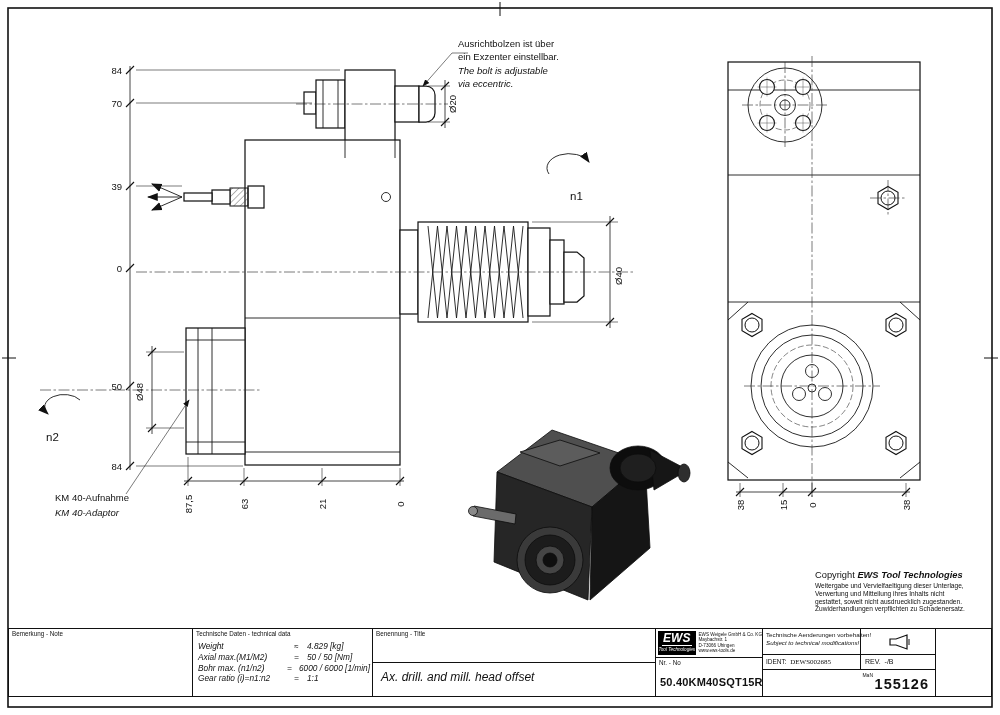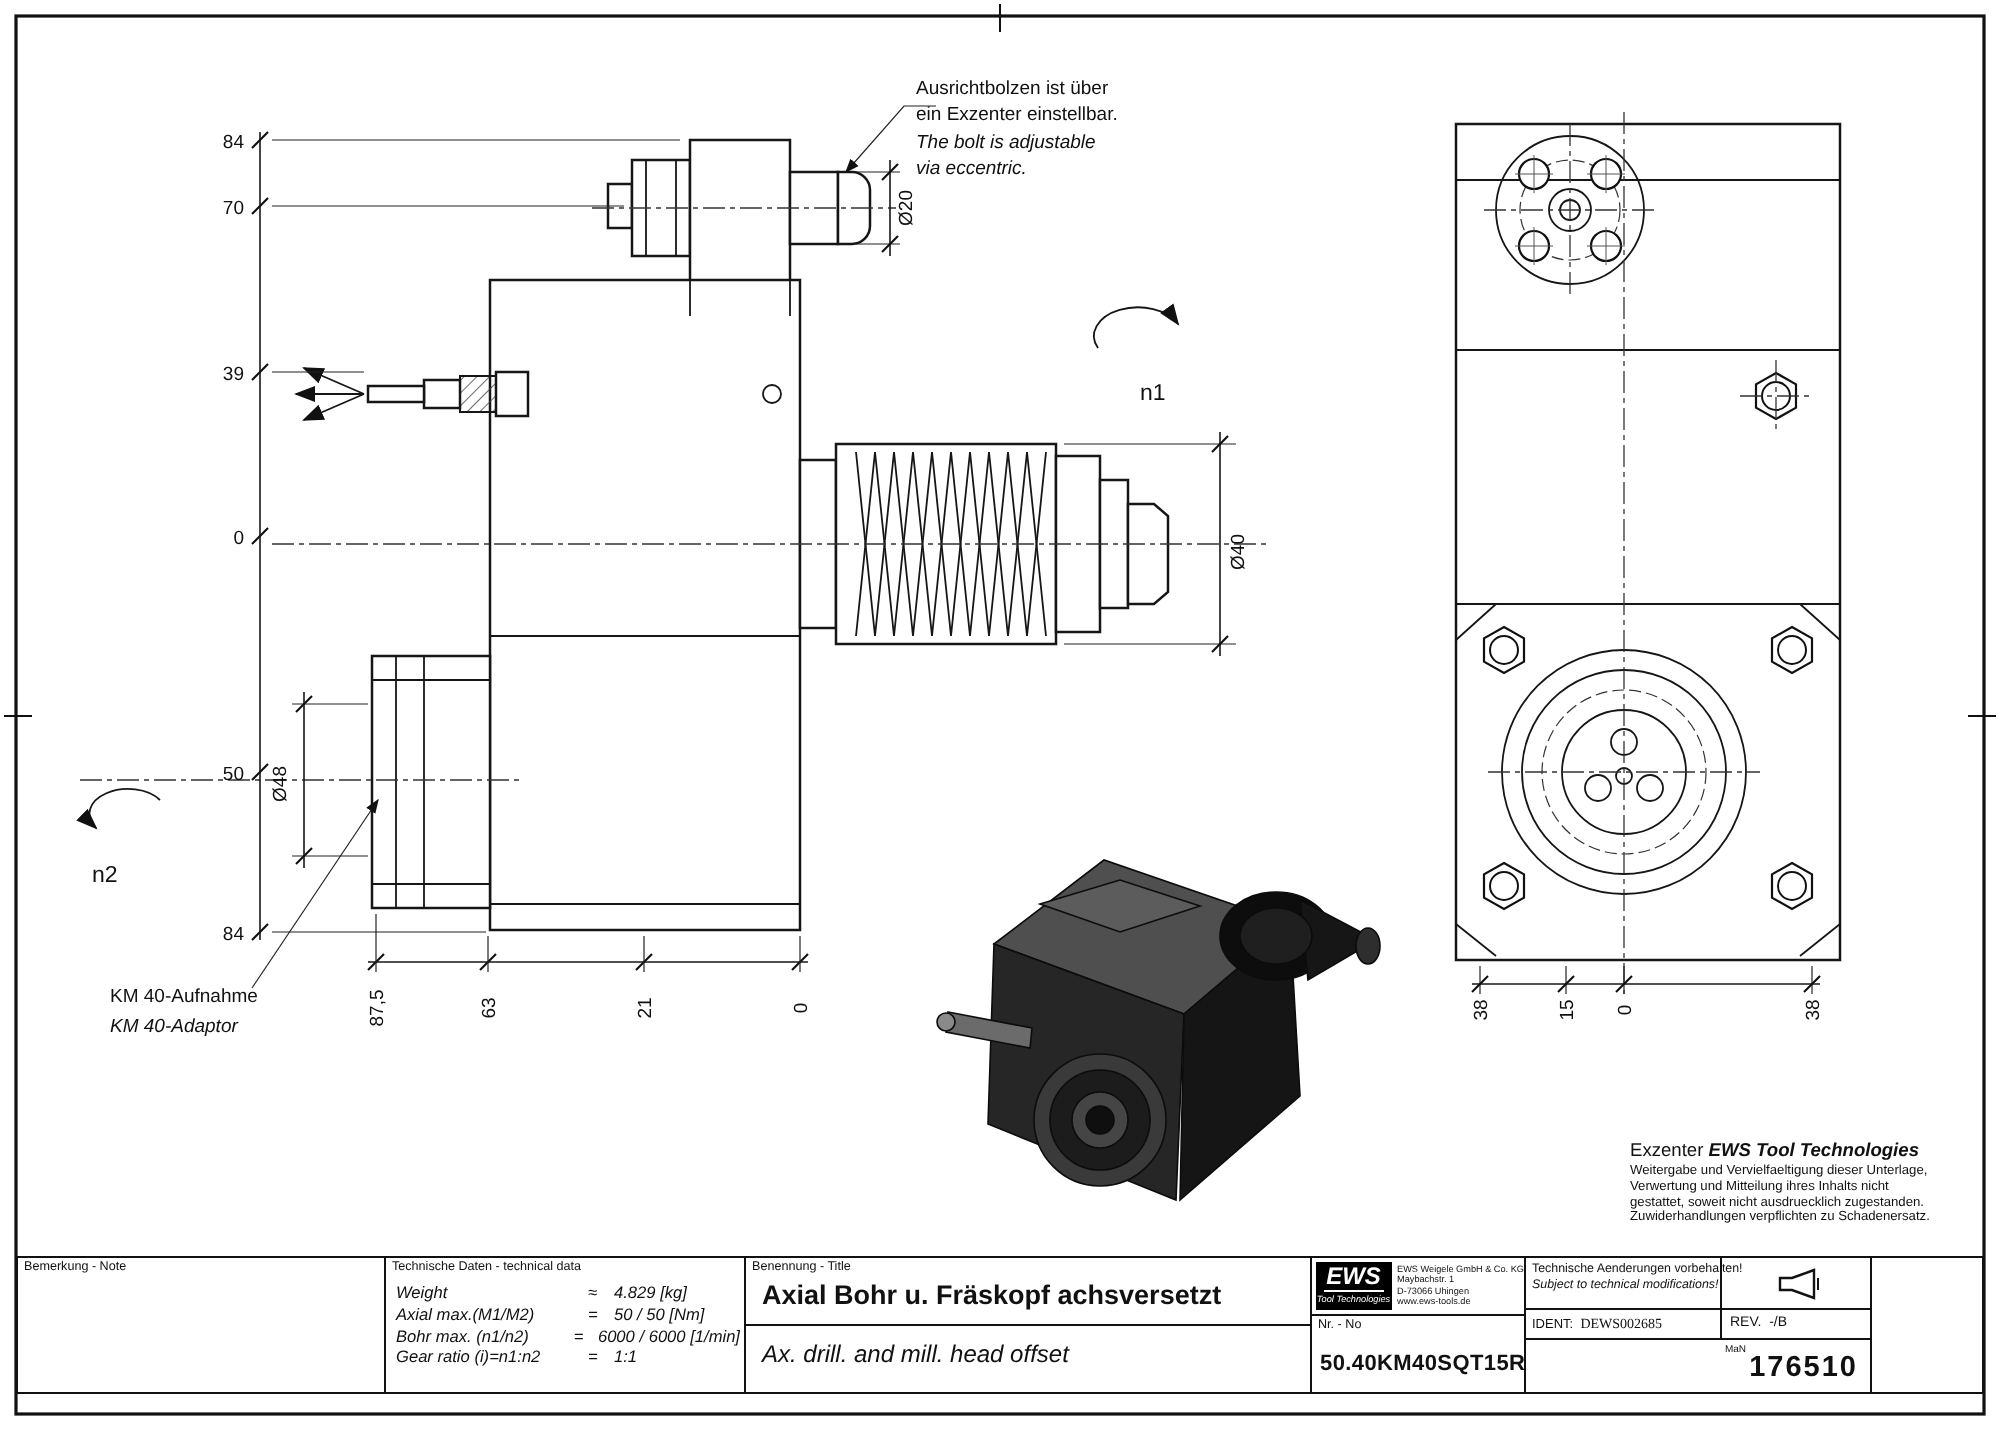--- a/index.html
+++ b/index.html
@@ -309,21 +309,21 @@
     <circle cx="550" cy="560" r="33" fill="#3a3a3a"></circle>
     <circle cx="550" cy="560" r="25" fill="#1c1c1c"></circle>
     <circle cx="550" cy="560" r="14" fill="#454545"></circle>
     <circle cx="550" cy="560" r="7" fill="#0f0f0f"></circle>
     <polygon points="474,506 516,514 515,524 473,516" fill="#6b6b6b"></polygon>
     <circle cx="473" cy="511" r="4.5" fill="#8a8a8a"></circle>
   </g>
 </svg>
 
 <div class="copyright">
-  <div class="cp1"><span>Exzenter </span><span class="brand">EWS</span><span class="suffix"> Tool Technologies</span></div>
+  <div class="cp1"><span>Copyright </span><span class="brand">EWS</span><span class="suffix"> Tool Technologies</span></div>
   <div class="cpsmall">
     <div>Weitergabe und Vervielfaeltigung dieser Unterlage,</div>
     <div>Verwertung und Mitteilung ihres Inhalts nicht</div>
     <div>gestattet, soweit nicht ausdruecklich zugestanden.</div>
     <div>Zuwiderhandlungen verpflichten zu Schadenersatz.</div>
   </div>
 </div>
 
 <div class="titleblock">
   <div class="tb-sec tb-note">
@@ -351,21 +351,20 @@
       <div class="trow">
         <span class="tl">Gear ratio  (i)=n1:n2</span>
         <span class="top">=</span>
         <span class="tv">1:1</span>
       </div>
     </div>
   </div>
 
   <div class="tb-sec tb-title">
     <span class="corner">Benennung - Title</span>
-    <div class="title-de">Axial Bohr u. Fräskopf achsversetzt</div>
     <div class="title-divider"></div>
     <div class="title-en">Ax. drill. and mill. head offset</div>
   </div>
 
   <div class="tb-sec tb-company">
     <div class="comp-top">
       <div class="ews-logo">
         <div class="ews-main">EWS</div>
         <div class="ews-sub">Tool Technologies</div>
       </div>
@@ -396,19 +395,19 @@
     <div class="tr-ident">
       <span>IDENT:</span>&nbsp;
       <span class="mono">DEWS002685</span>
     </div>
     <div class="tr-rev">
       <span>REV.</span>&nbsp;
       <span>-/B</span>
     </div>
     <div class="tr-bottom">
       <span class="man">MaN</span>
-      <div class="dwgno">176510</div>
+      <div class="dwgno">155126</div>
     </div>
   </div>
 
 </div>
 
 </div>
 
 </body></html>

